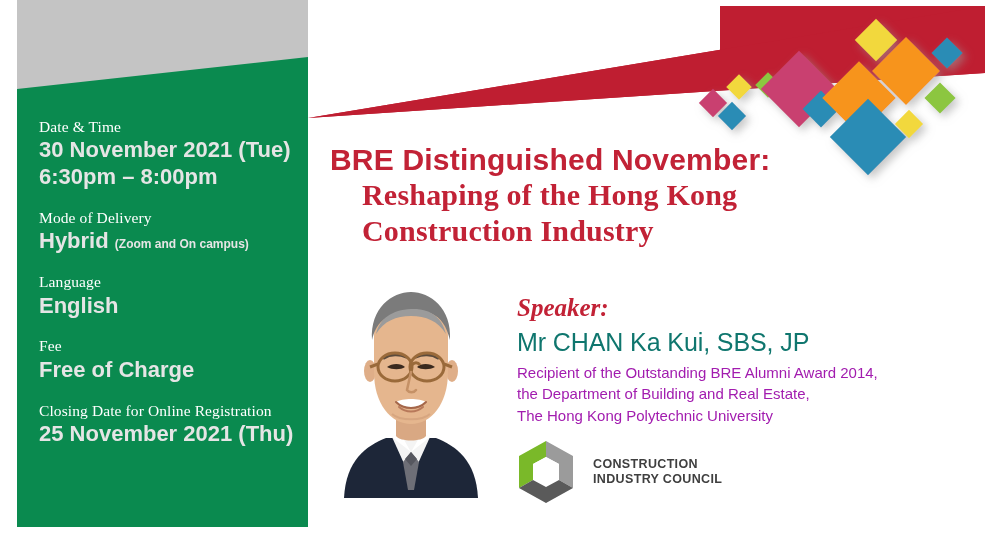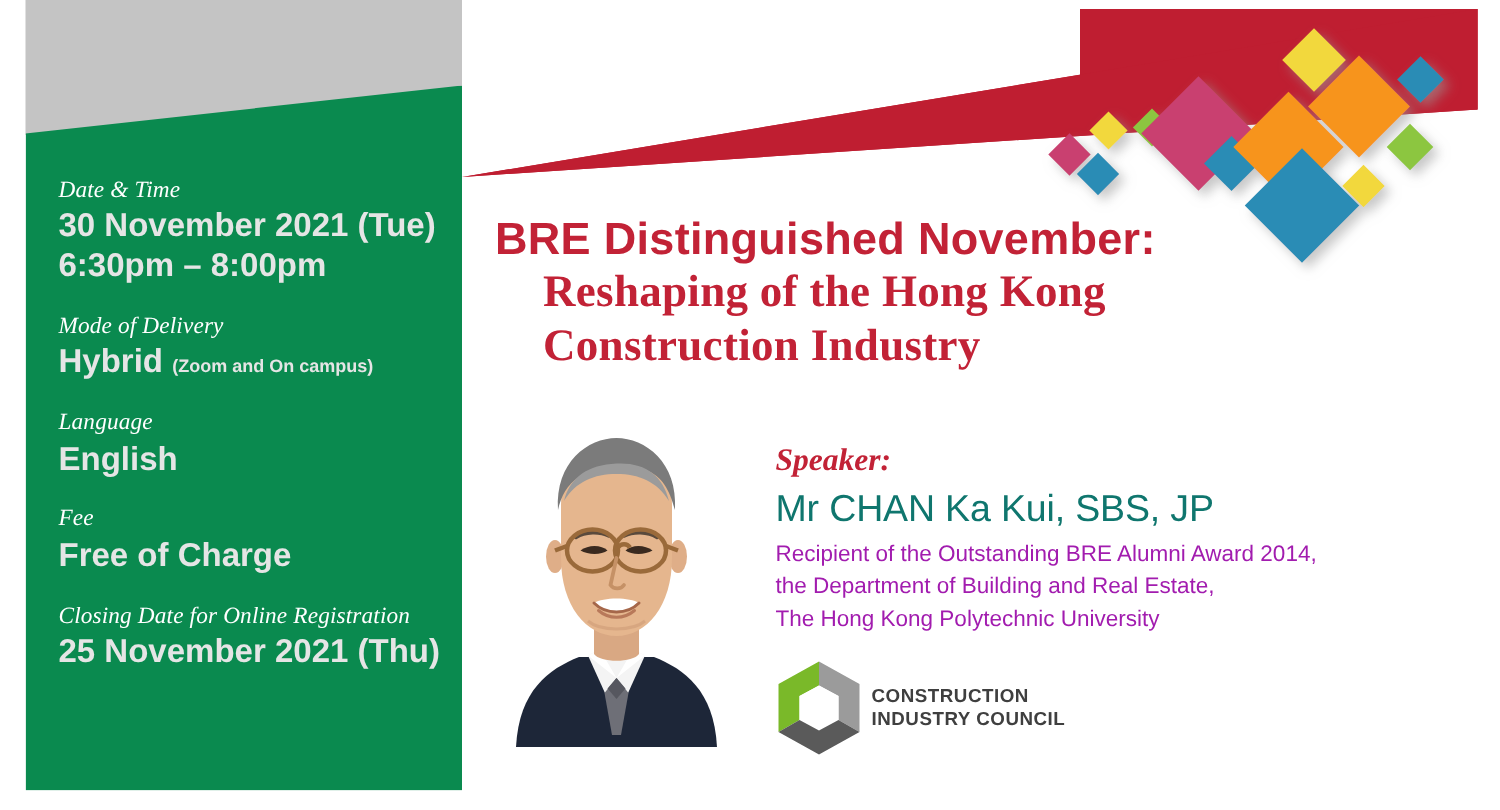--- a/index.html
+++ b/index.html
@@ -36,21 +36,20 @@
     height: 470px;
     background: #0a8a4f;
     clip-path: polygon(0 32px, 100% 0, 100% 100%, 0 100%);
     color: #ffffff;
     box-sizing: border-box;
     padding: 60px 0 0 22px;
   }
   .field { margin-bottom: 17px; }
   .field-label {
     font-family: "Liberation Serif", serif;
-    font-style: italic;
     font-size: 15.5px;
     line-height: 1.25;
     letter-spacing: .1px;
     color: #ffffff;
     margin-bottom: 1px;
   }
   .field-value {
     font-family: "Liberation Sans", sans-serif;
     font-weight: bold;
     font-size: 22px;
@@ -99,21 +98,21 @@
   #speaker-block {
     position: absolute;
     left: 517px;
     top: 294px;
     width: 420px;
   }
   .speaker-label {
     font-family: "Liberation Serif", serif;
     font-style: italic;
     font-weight: bold;
-    font-size: 21px;
+    font-size: 25px;
     color: #c22236;
     margin-bottom: 6px;
   }
   .speaker-name {
     font-family: "Liberation Sans", sans-serif;
     font-size: 25px;
     color: #0f766e;
     letter-spacing: -.1px;
     margin-bottom: 5px;
   }
@@ -125,21 +124,21 @@
   }
   .speaker-affiliation span { display: block; }
 
   
   #cic-logo {
     position: absolute;
     left: 515px;
     top: 440px;
     display: flex;
     align-items: center;
-    gap: 4px;
+    gap: 16px;
   }
   #cic-logo .mark { flex: 0 0 auto; }
   .cic-words {
     font-family: "Liberation Sans", sans-serif;
     font-weight: bold;
     color: #3f3f3f;
   }
   .cic-line1, .cic-line2 {
     font-size: 12.5px;
     letter-spacing: .35px;

